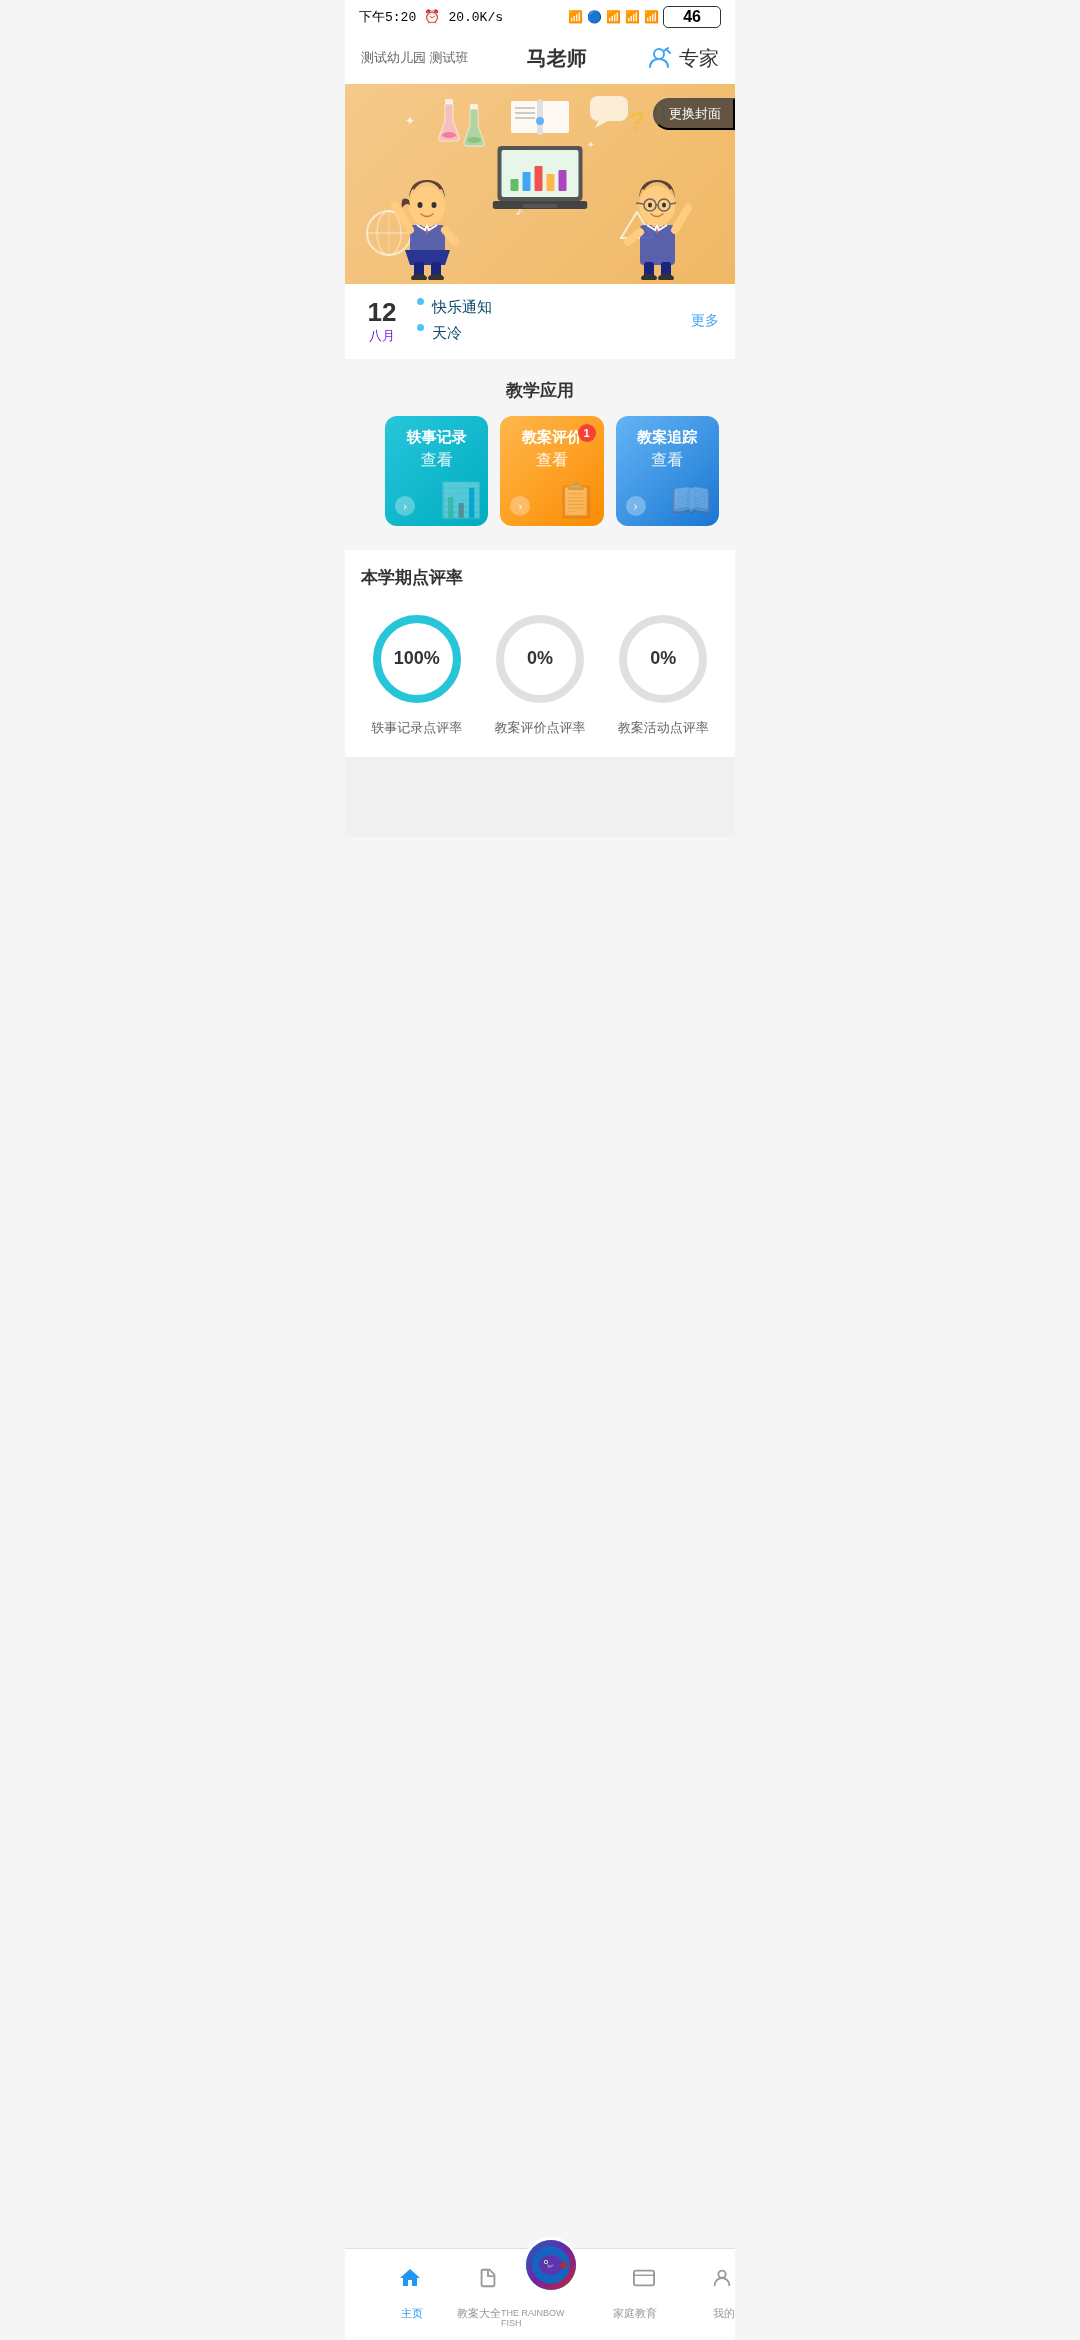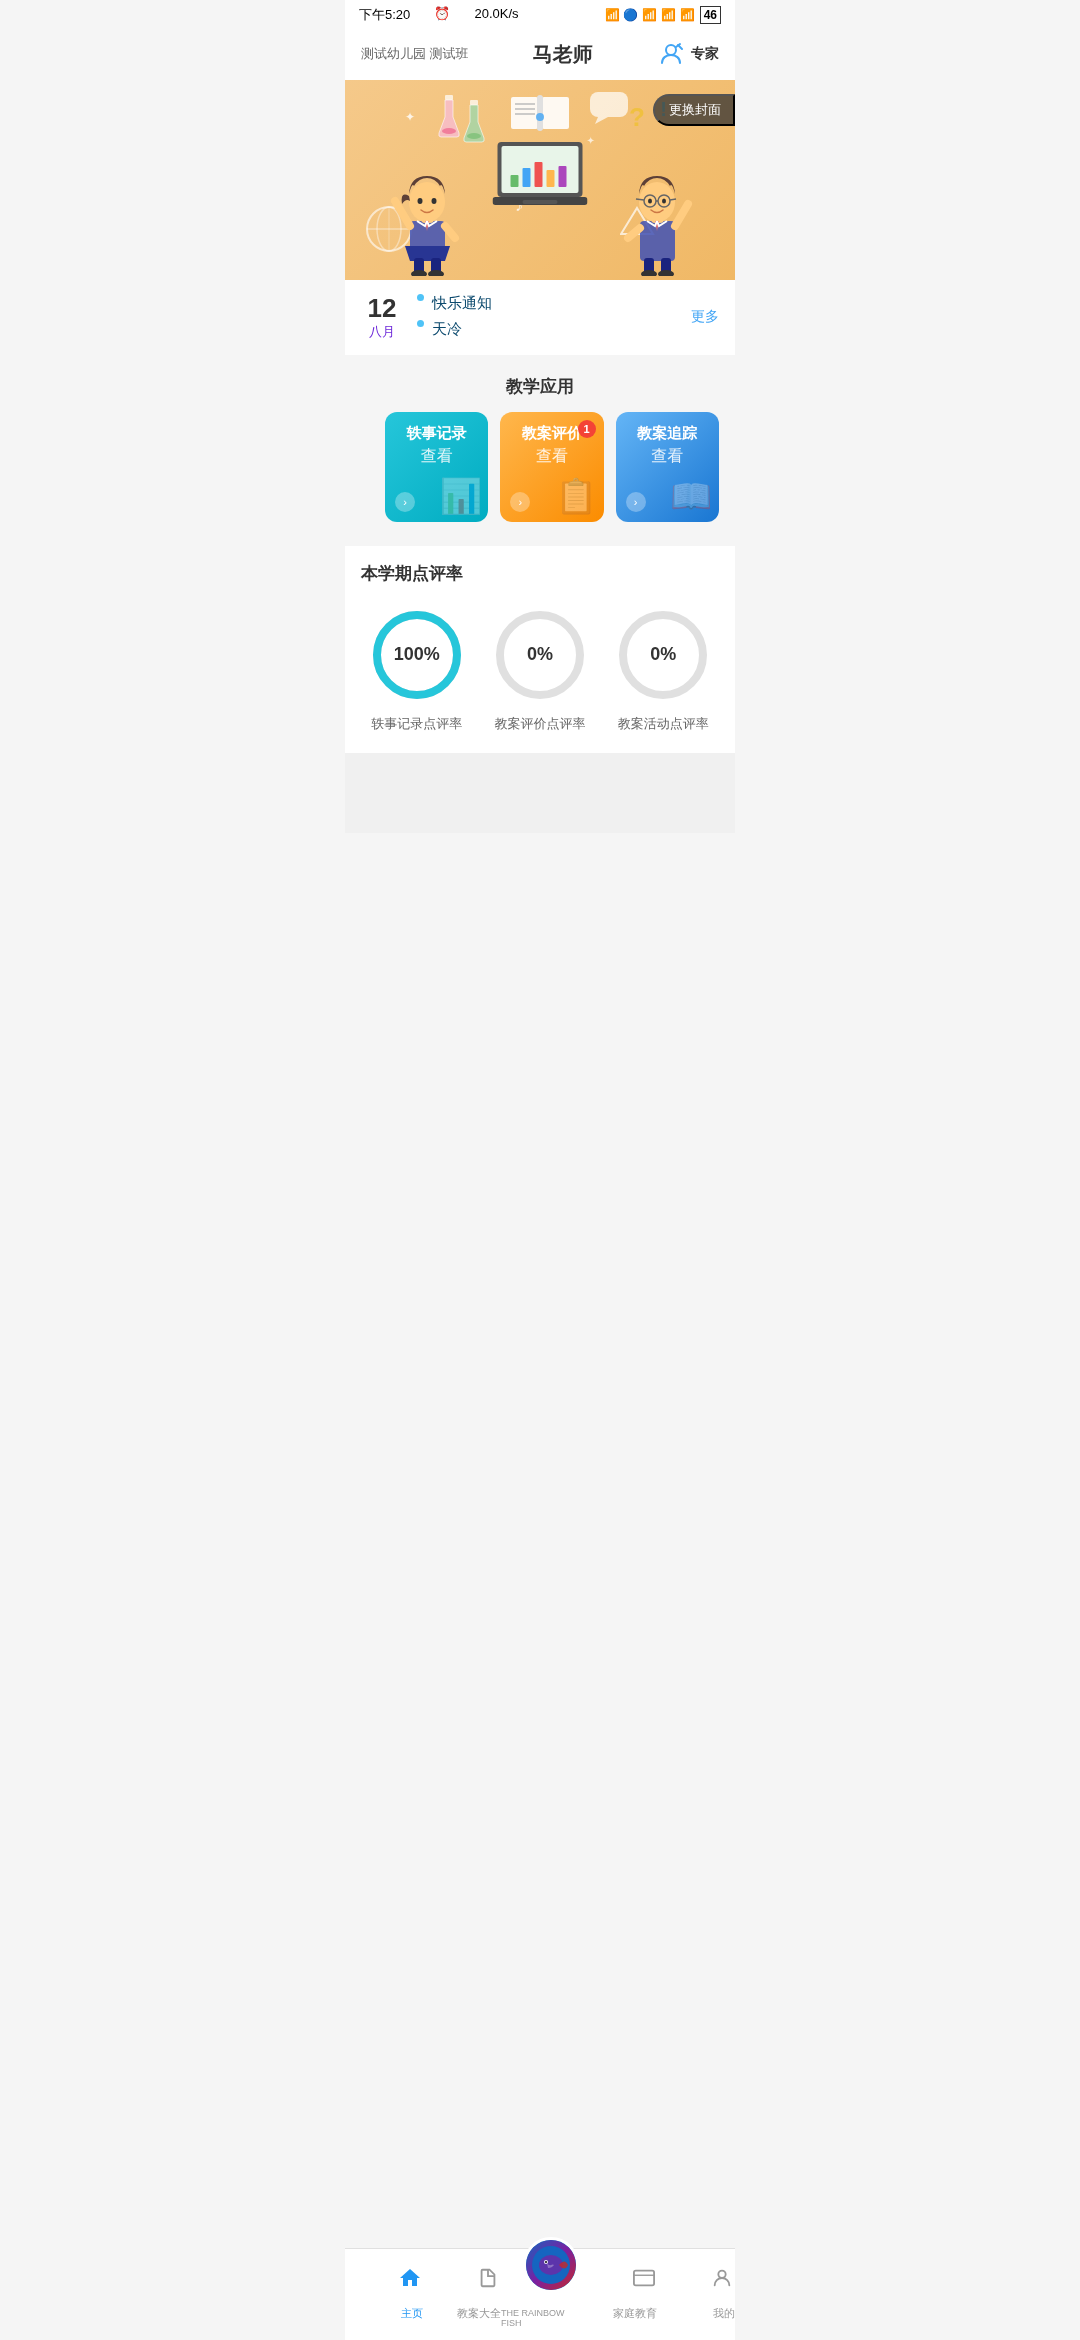--- a/index.html
+++ b/index.html
@@ -16,27 +16,27 @@
     
     .status-bar {
       background: #fff;
       display: flex;
       justify-content: space-between;
       align-items: center;
       padding: 6px 14px;
       font-size: 13px;
       font-weight: 500;
     }
-    .status-left { display: flex; gap: 24px; }
+    .status-left { display: flex; align-items: center; gap: 8px; font-family: Liberation Mono, monospace; }
     .status-right { display: flex; align-items: center; gap: 4px; font-size: 12px; }
     .battery-icon {
       border: 1.5px solid #333;
-      border-radius: 0;
-      padding: 1px 3px;
-      font-size: 12px;
+      border-radius: 5px;
+      padding: 1px 19px;
+      font-size: 16px;
       font-weight: bold;
     }
 
     
     .header {
       background: #fff;
       display: flex;
       align-items: center;
       justify-content: space-between;
       padding: 10px 16px 12px;
@@ -57,23 +57,22 @@
       gap: 6px;
     }
     .expert-icon {
       width: 28px;
       height: 28px;
       display: flex;
       align-items: center;
       justify-content: center;
     }
     .expert-label {
-      font-size: 14px;
+      font-size: 20px;
       color: #333;
-      font-weight: bold;
     }
 
     
     .banner-container {
       position: relative;
       background: #f5c98a;
       height: 200px;
       overflow: hidden;
     }
     .banner-bg {

